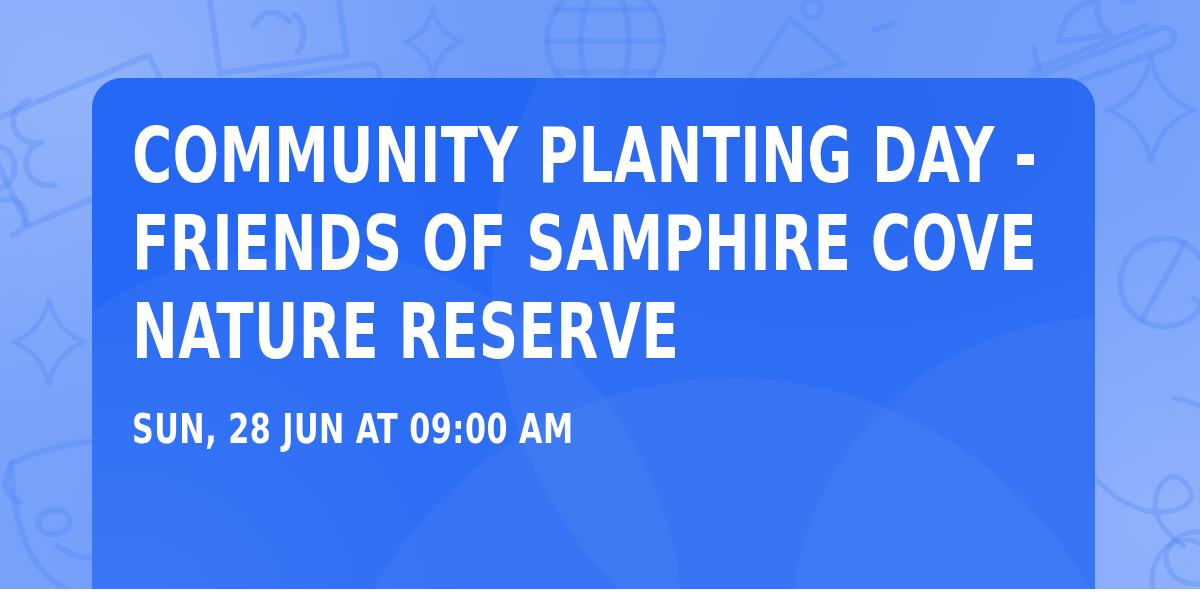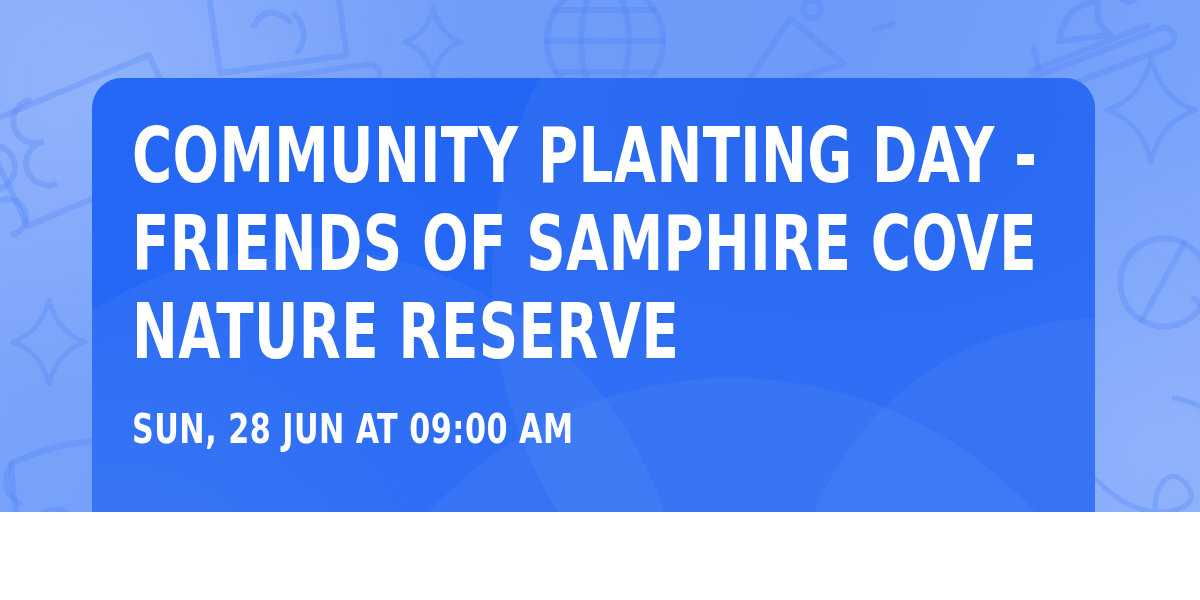--- a/index.html
+++ b/index.html
@@ -6,21 +6,21 @@
 
   html, body {
     width:1200px; height:600px;
     overflow:hidden;
     font-family:"Liberation Sans", sans-serif;
   }
 
   
   #banner {
     position:relative;
-    width:1200px; height:512px;
+    width:1200px; height:589px;
     background:linear-gradient(112deg,#7ea6fa 0%,#6f9bf9 38%,#6e9af9 62%,#7fa7fb 100%);
     overflow:hidden;
   }
 
   
   .bg-sheen {
     position:absolute; inset:0;
     background:
       radial-gradient(620px 520px at 8% 16%,  rgba(255,255,255,.17), rgba(255,255,255,0) 62%),
       radial-gradient(560px 520px at 96% 88%, rgba(255,255,255,.14), rgba(255,255,255,0) 64%),

